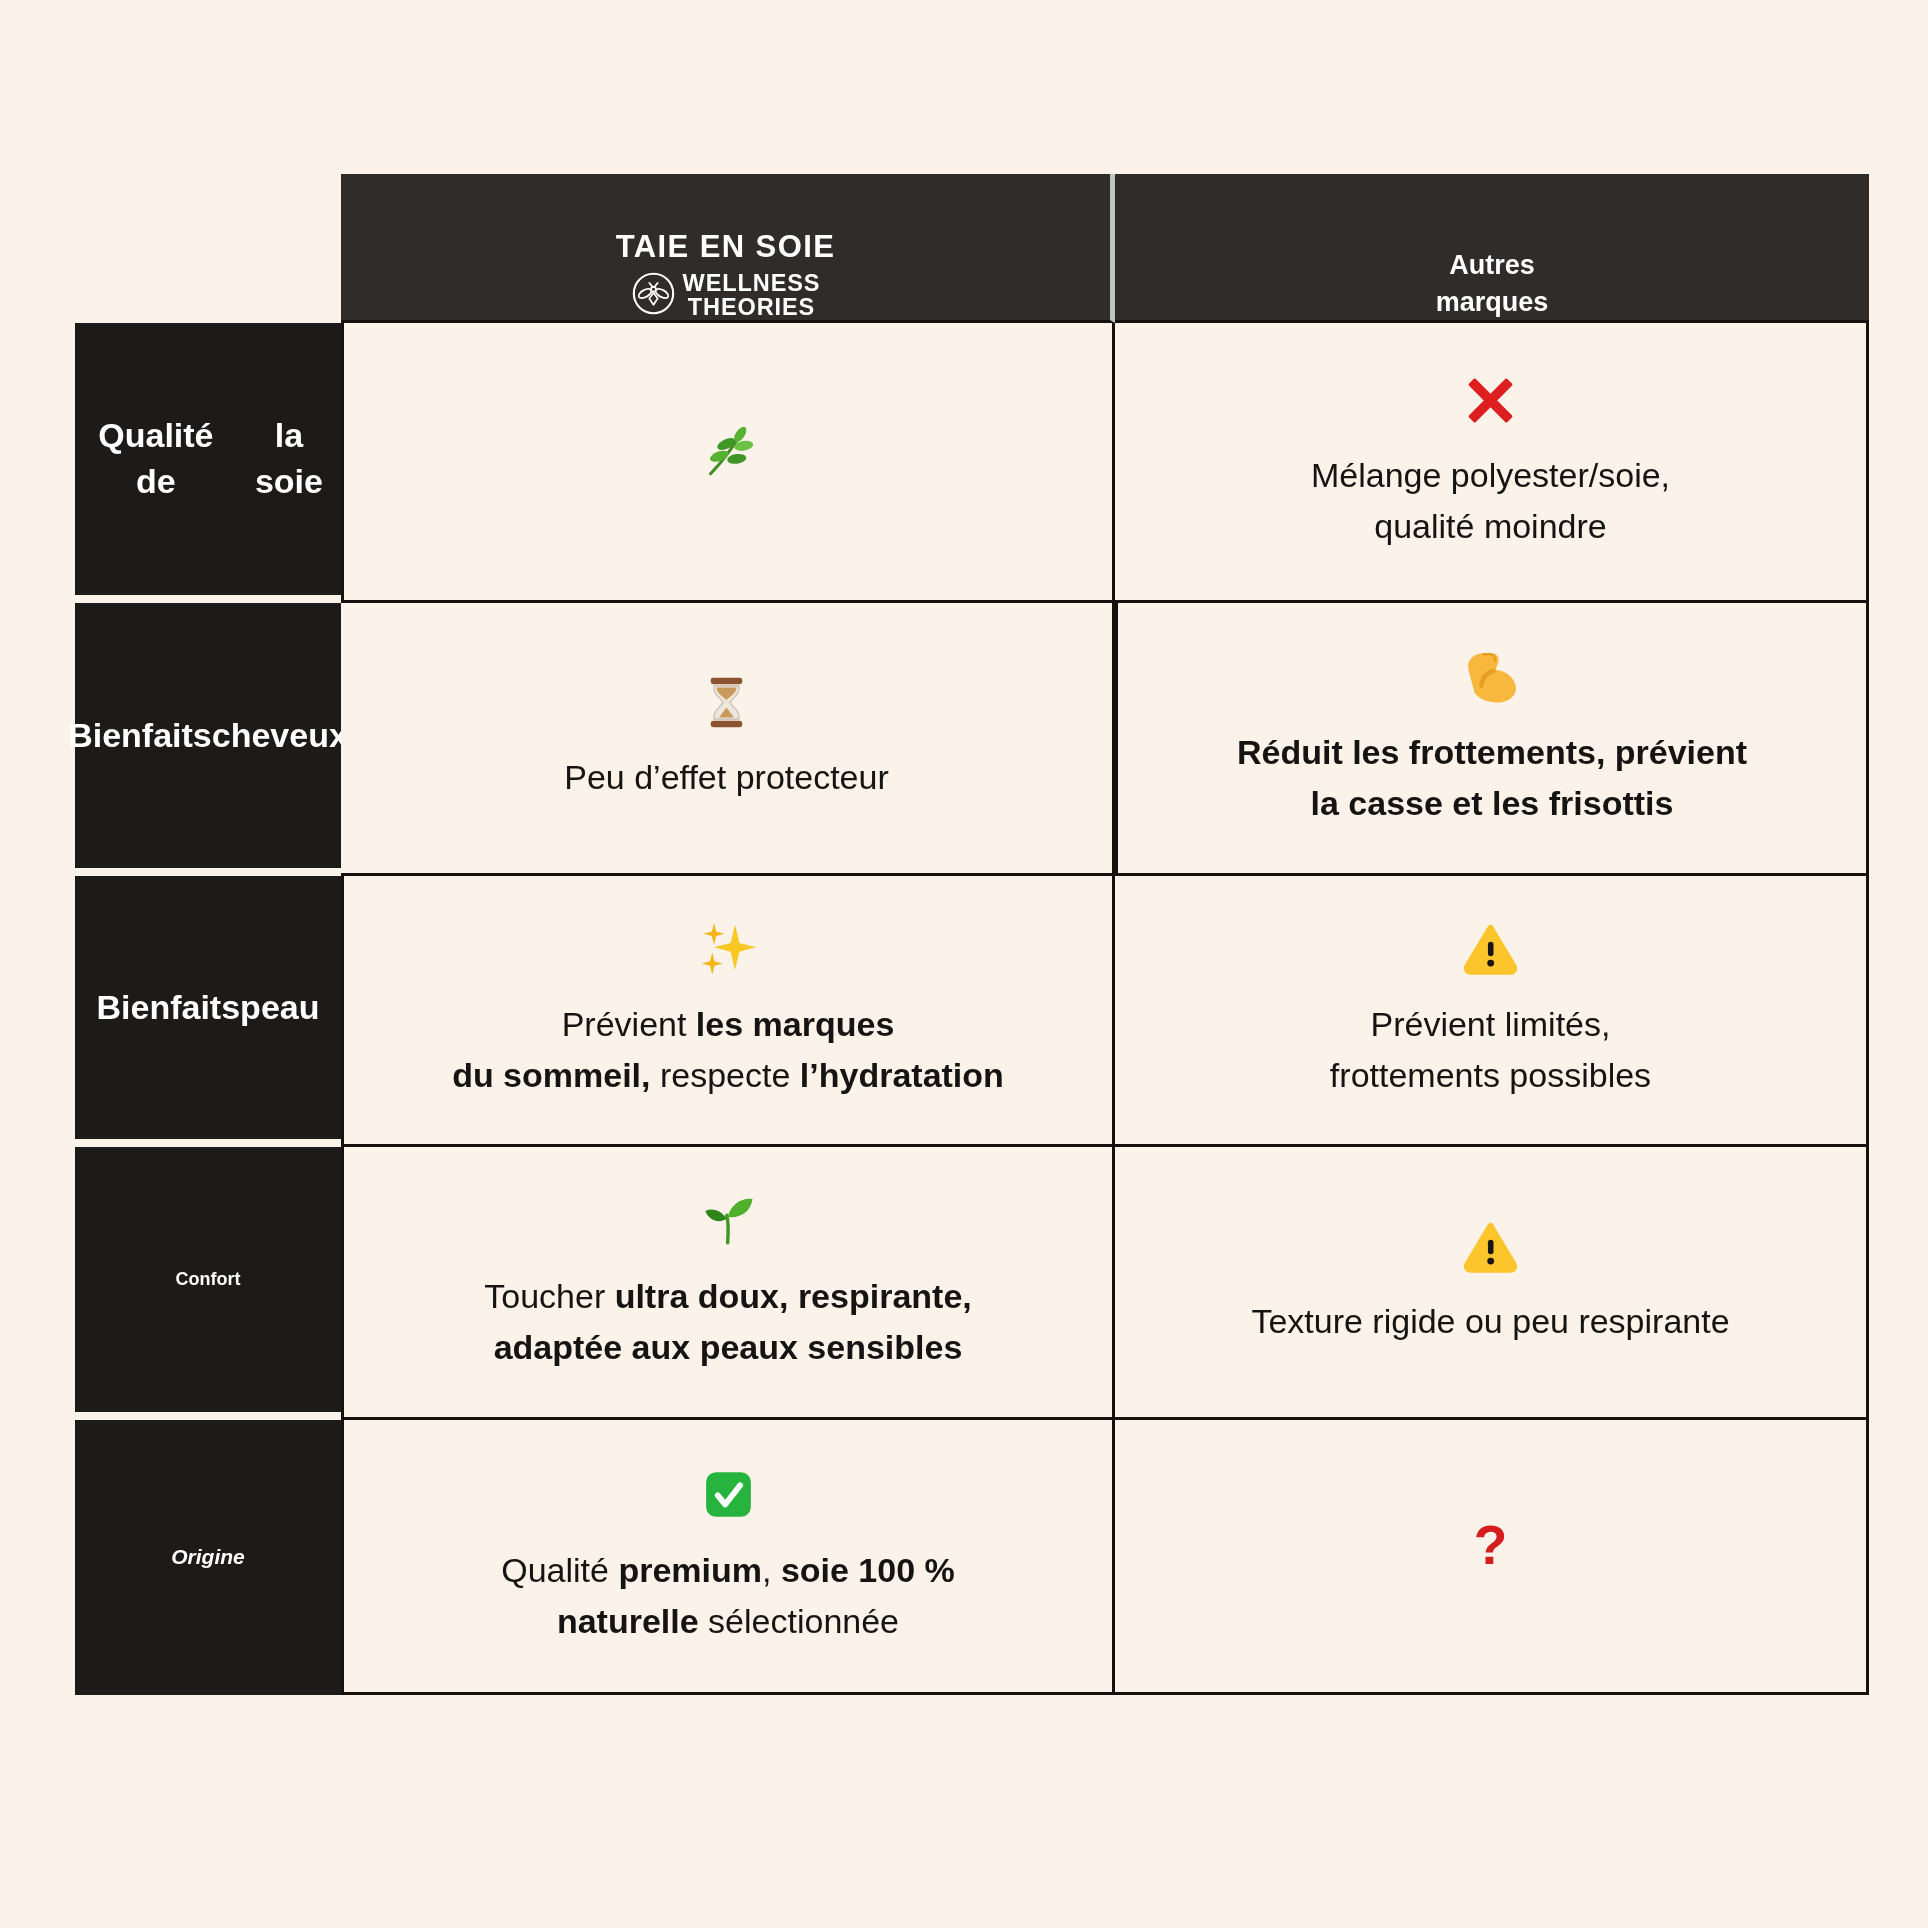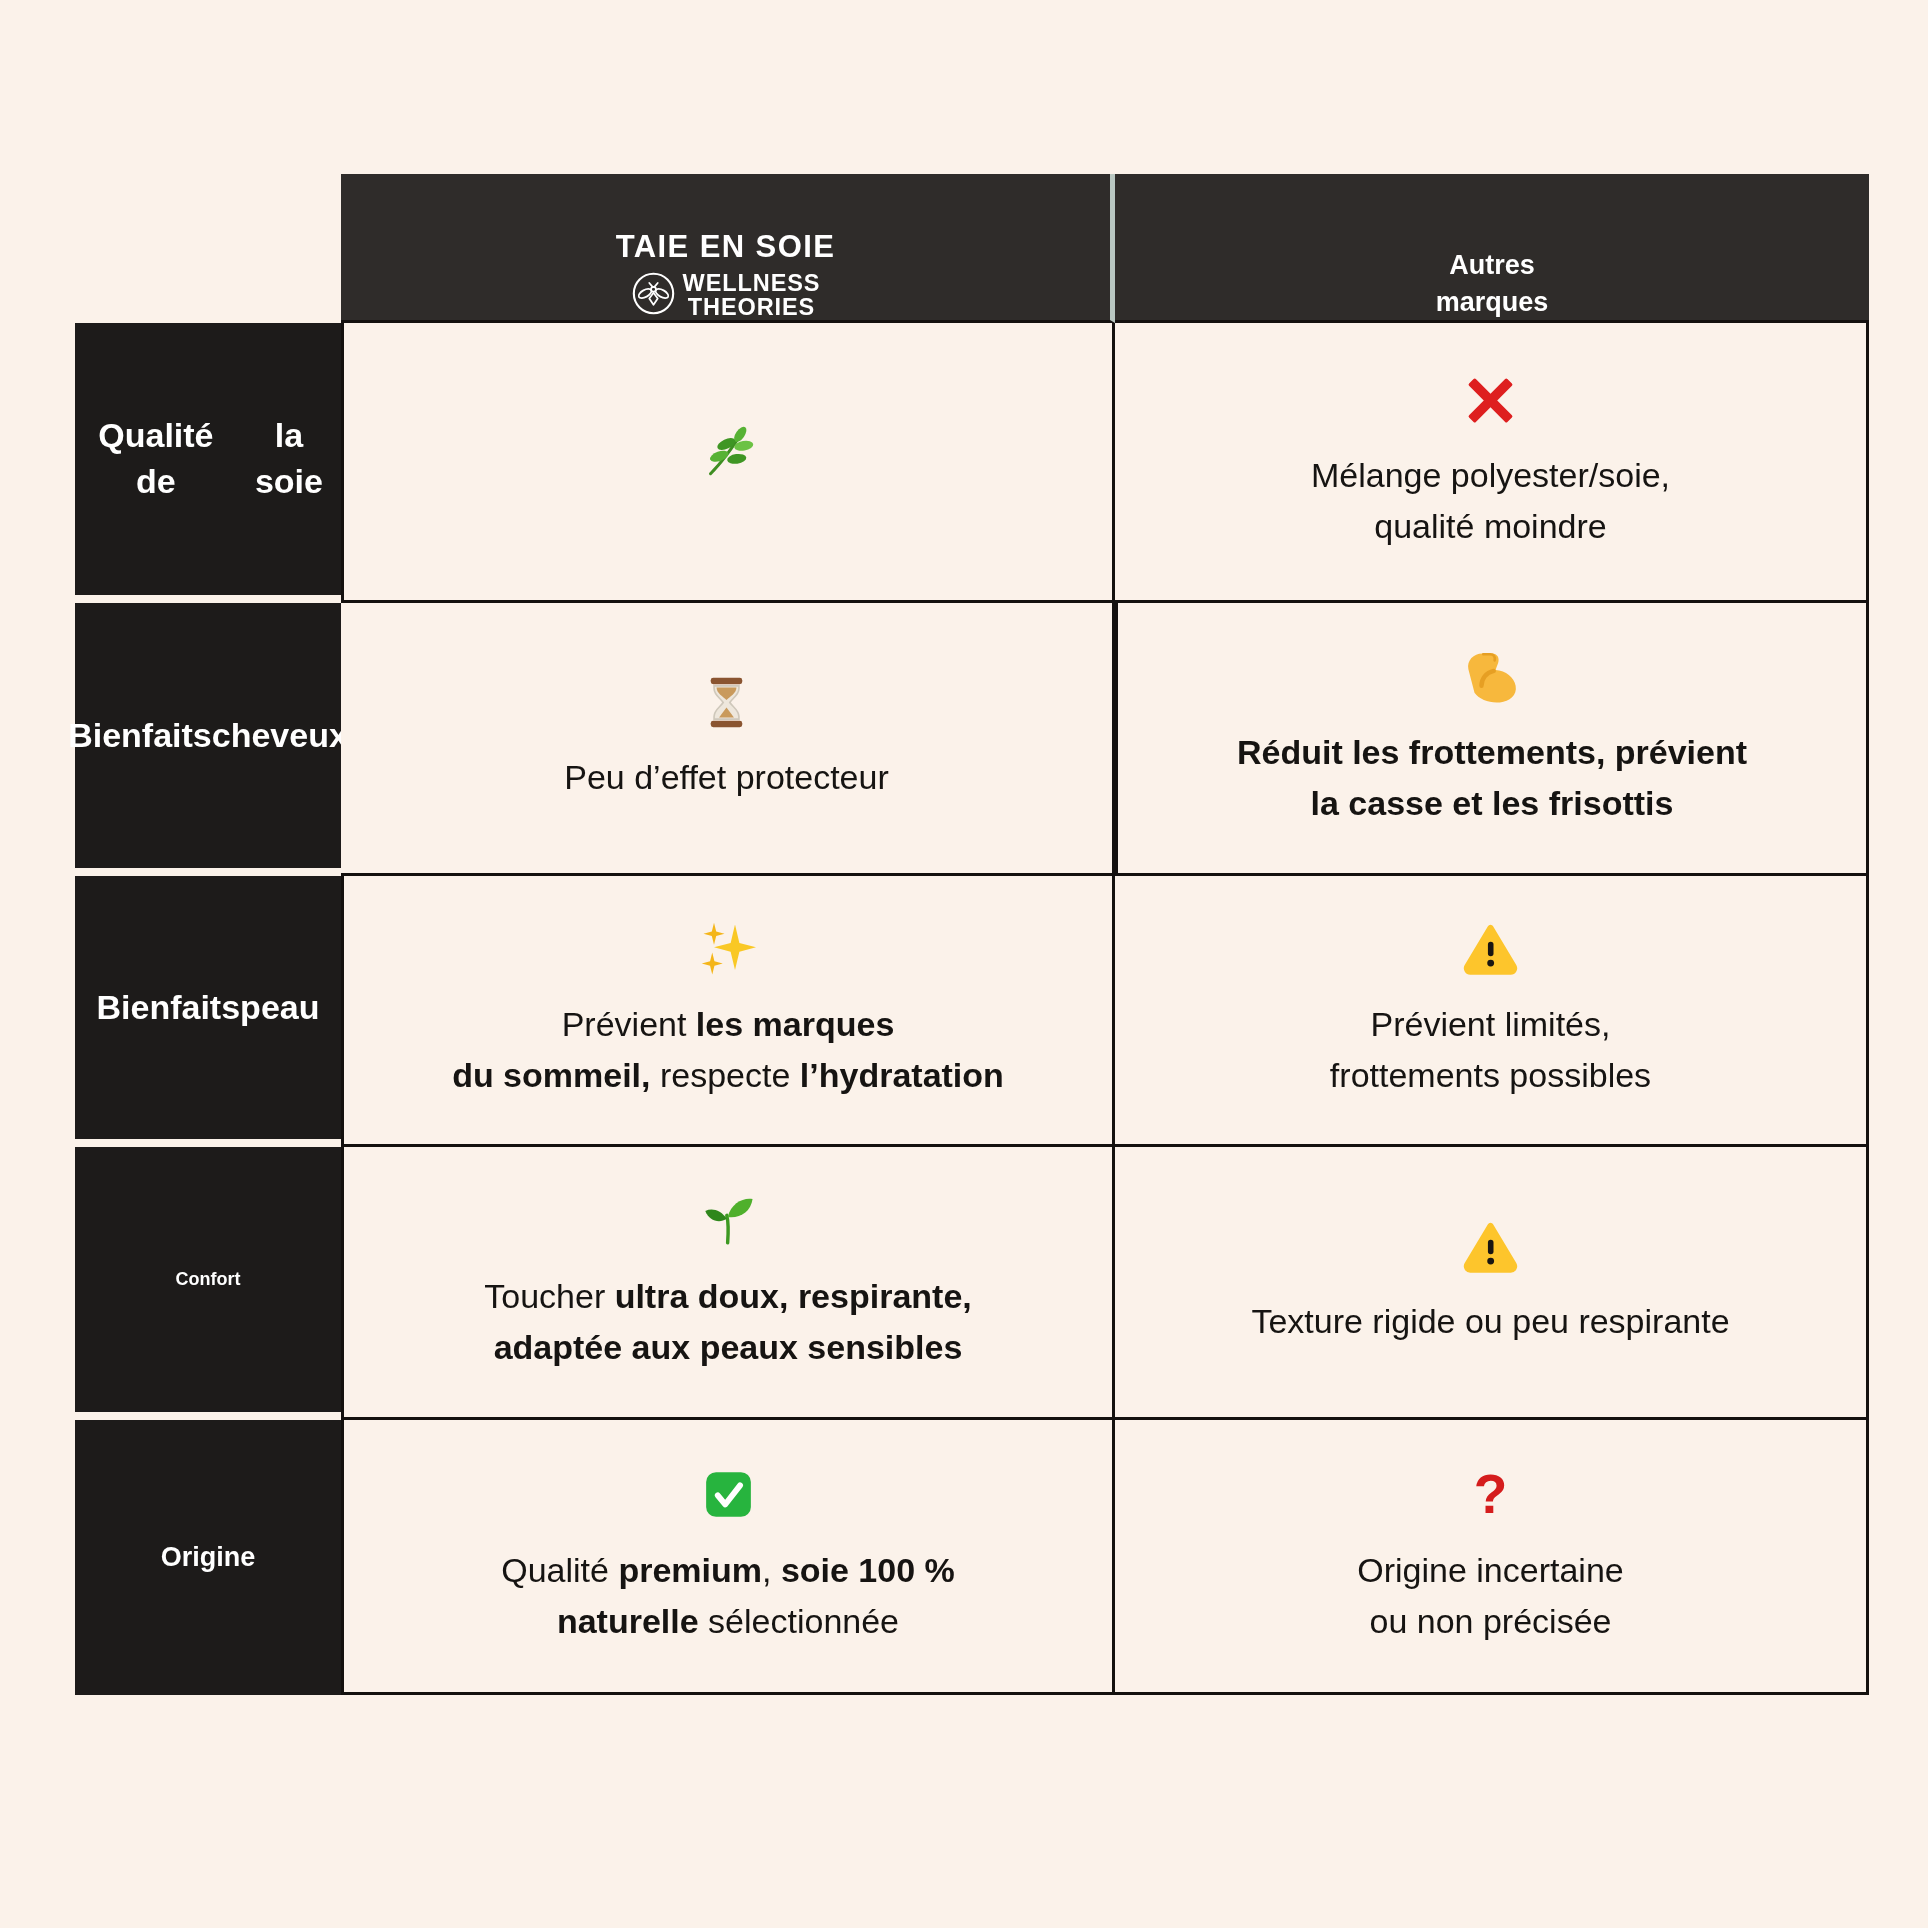--- a/index.html
+++ b/index.html
@@ -36,21 +36,21 @@
   .head-others{font-size:27px;font-weight:700;line-height:1.35;}
   
   .row-label{
     background:#1d1b1a;color:#ffffff;
     display:flex;align-items:center;justify-content:center;
     text-align:center;
     font-weight:700;font-size:34px;line-height:1.35;
   }
   .row-label.gap{margin-bottom:8px;}
   .row-label.sm{font-size:18px;}
-  .row-label.md{font-size:27px;}
+  .row-label.md{font-size:21px;font-style:italic;}
   
   .cell{
     background:#fbf2ea;
     display:flex;flex-direction:column;align-items:center;justify-content:center;
     text-align:center;
     padding:9.4px 28px;
     border-bottom:3.8px solid #14110f;
   }
   .cell.left{border-left:3.8px solid #14110f;border-right:3.8px solid #14110f;}
   .cell.right{border-right:3.8px solid #14110f;}
@@ -214,18 +214,17 @@
           <rect x="5" y="5" width="54" height="54" rx="12" fill="#27b43e"></rect>
           <path d="M19 33 l9 11 l18 -23" stroke="#ffffff" stroke-width="7" fill="none" stroke-linecap="round" stroke-linejoin="round"></path>
         </svg>
       </span>
       <div class="cell-text"><span class="r">Qualité </span><span class="b">premium</span><span class="r">, </span><span class="b">soie 100 %</span><br><span class="b">naturelle</span><span class="r"> sélectionnée</span></div>
     </div>
     <div class="cell right">
       <span class="icon">
         <span class="q-glyph">?</span>
       </span>
-      <div class="cell-text"><span class="r">Origine incertaine</span><br><span class="r">ou non précisée</span></div>
     </div>
 
   </div>
 </div>
 
 
 </body></html>

